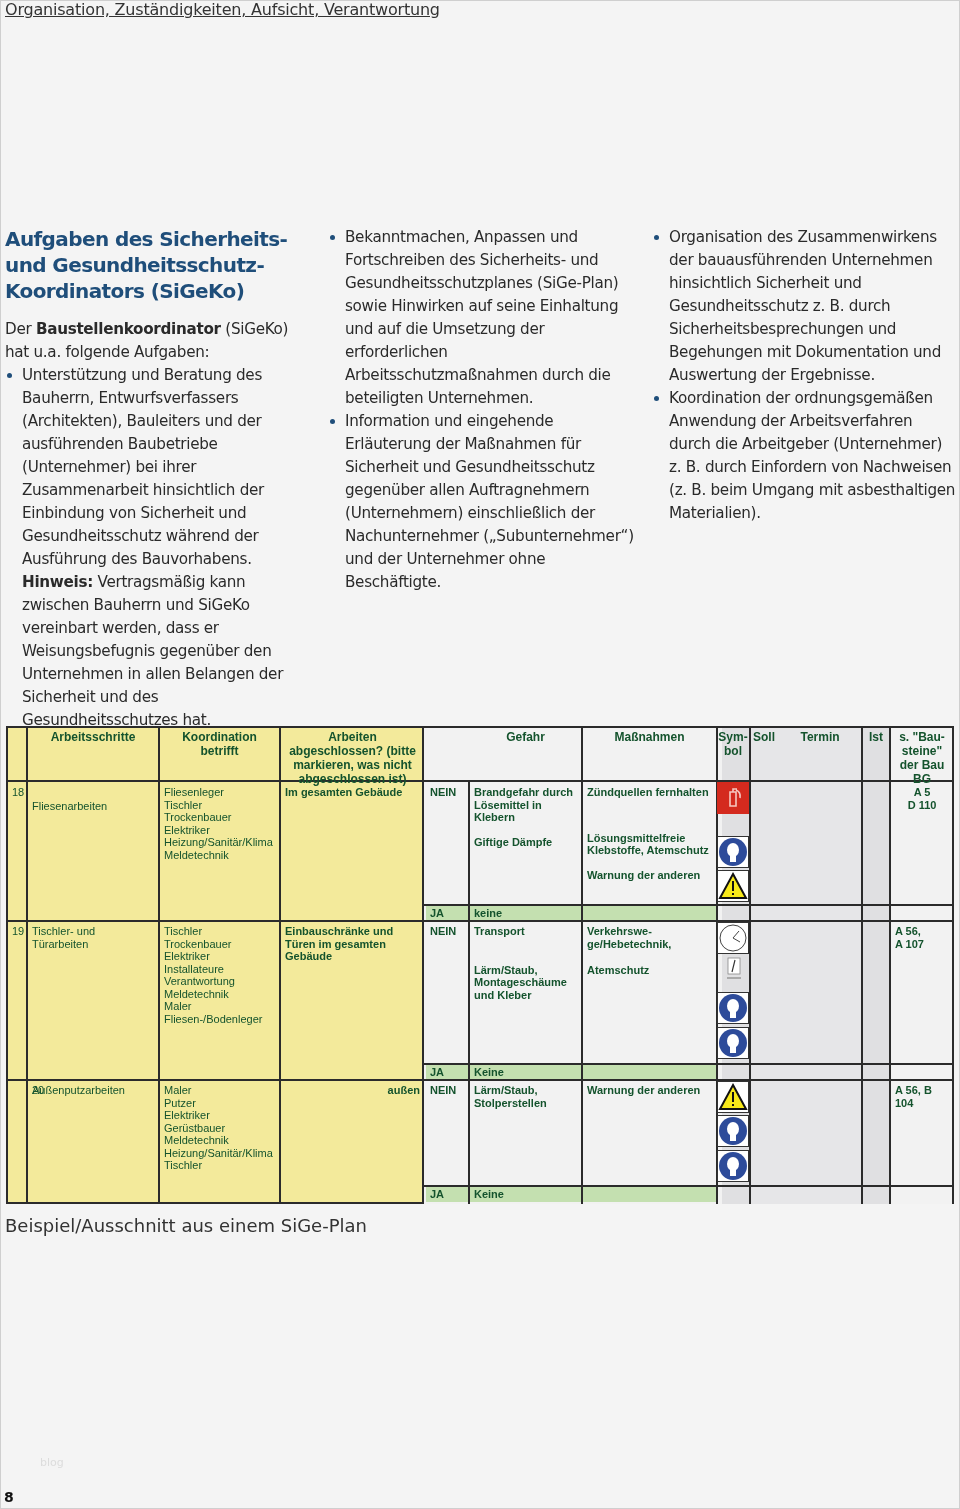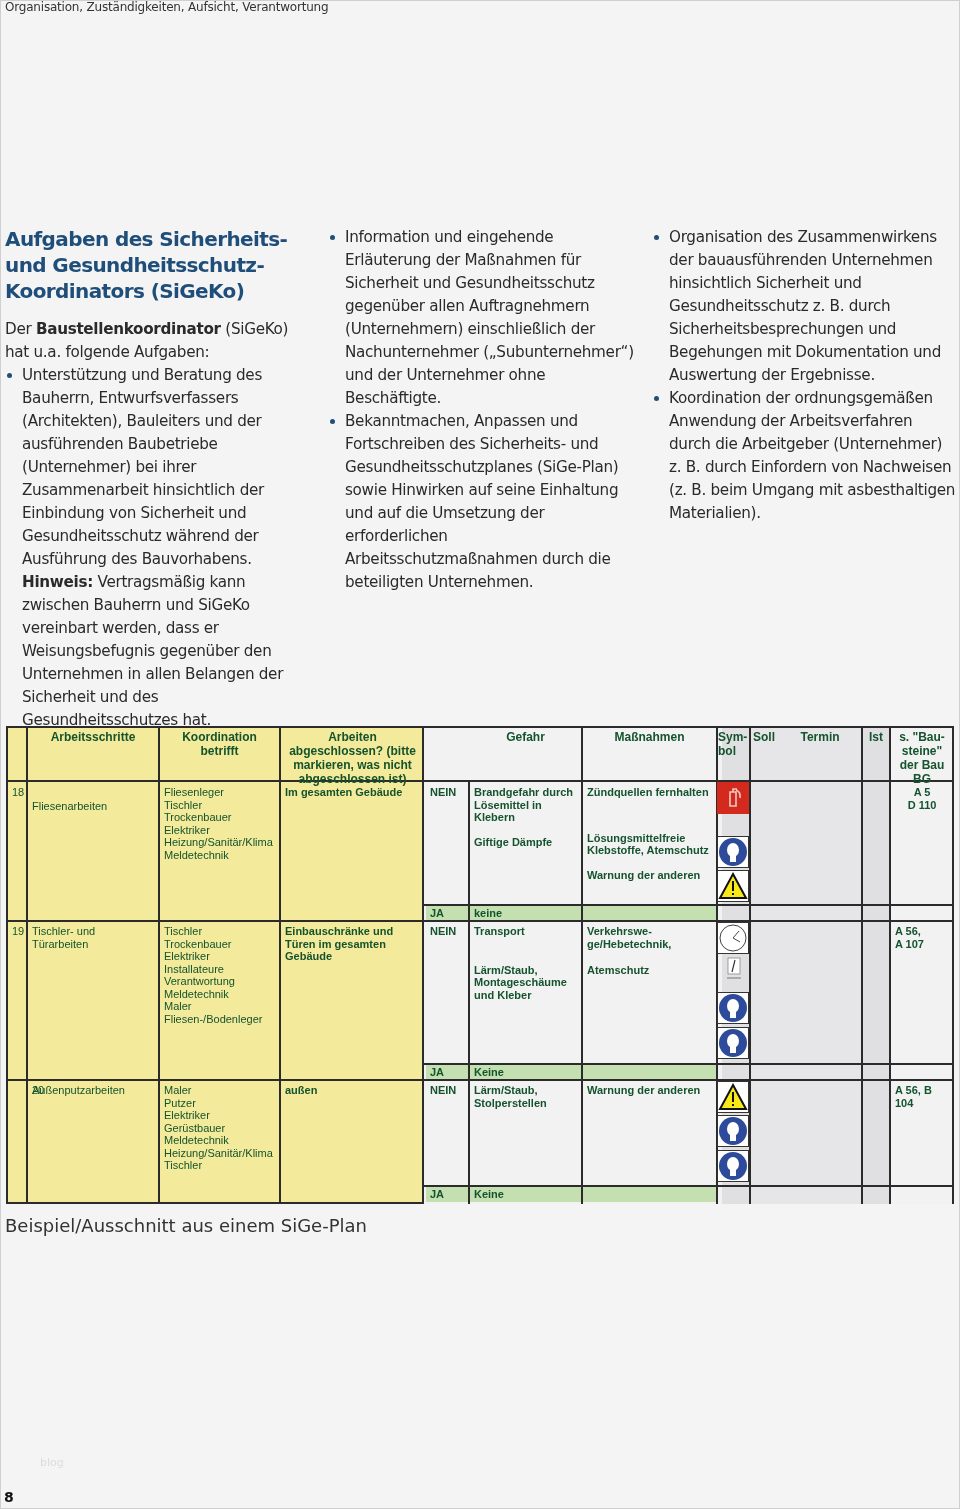--- a/index.html
+++ b/index.html
@@ -1,21 +1,21 @@
 <!DOCTYPE html>
 <html><head>
 <meta charset="utf-8">
 <style>
   html, body { margin:0; padding:0; }
   body {
     width:960px; height:1509px; background:#f4f4f4; position:relative; overflow:hidden;
     font-family:"DejaVu Sans", sans-serif; color:#222;
   }
   .page-border { position:absolute; left:0; top:0; width:958px; height:1507px; border:1px solid #cfcfcf; }
-  .running-head { position:absolute; left:5px; top:0px; font-size:12px; color:#333; letter-spacing:-0.2px; }
+  .running-head { position:absolute; left:5px; top:0px; font-size:16px; color:#333; letter-spacing:-0.2px;text-decoration:underline; }
   .col { position:absolute; top:226px; font-size:15.2px; line-height:23px; color:#2a2a2a; letter-spacing:-0.3px; }
   .col1 { left:5px; width:305px; }
   .col2 { left:328px; width:310px; }
   .col3 { left:652px; width:305px; }
   h2.section-title {
     margin:0 0 8px 0; font-family:"DejaVu Sans", sans-serif; font-weight:bold; font-size:20px; line-height:26px;
     color:#1f4e7a; letter-spacing:-0.6px;
   }
   ul.bullets { list-style:none; padding:0; margin:0; }
   ul.bullets li { position:relative; padding-left:17px; }
@@ -54,22 +54,22 @@
   <div style="margin-top:14px;">
     <span>Der </span><b>Baustellenkoordinator</b><span> (SiGeKo) hat u.a. folgende Aufgaben:</span>
   </div>
   <ul class="bullets">
     <li><span class="dot"></span><span>Unterstützung und Beratung des Bauherrn, Entwurfsverfassers (Architekten), Bauleiters und der ausführenden Baubetriebe (Unternehmer) bei ihrer Zusammenarbeit hinsichtlich der Einbindung von Sicherheit und Gesundheitsschutz während der Ausführung des Bauvorhabens.</span><br><b>Hinweis:</b><span> Vertragsmäßig kann zwischen Bauherrn und SiGeKo vereinbart werden, dass er Weisungsbefugnis gegenüber den Unternehmen in allen Belangen der Sicherheit und des Gesundheitsschutzes hat.</span></li>
   </ul>
 </div>
 
 <div class="col col2">
   <ul class="bullets">
+    <li><span class="dot"></span><span>Bekanntmachen, Anpassen und Fortschreiben des Sicherheits- und Gesundheitsschutzplanes (SiGe-Plan) sowie Hinwirken auf seine Einhaltung und auf die Umsetzung der erforderlichen Arbeitsschutzmaßnahmen durch die beteiligten Unternehmen.</span></li>
     <li><span class="dot"></span><span>Information und eingehende Erläuterung der Maßnahmen für Sicherheit und Gesundheitsschutz gegenüber allen Auftragnehmern (Unternehmern) einschließlich der Nachunternehmer („Subunternehmer“) und der Unternehmer ohne Beschäftigte.</span></li>
-    <li><span class="dot"></span><span>Bekanntmachen, Anpassen und Fortschreiben des Sicherheits- und Gesundheitsschutzplanes (SiGe-Plan) sowie Hinwirken auf seine Einhaltung und auf die Umsetzung der erforderlichen Arbeitsschutzmaßnahmen durch die beteiligten Unternehmen.</span></li>
   </ul>
 </div>
 
 <div class="col col3">
   <ul class="bullets">
     <li><span class="dot"></span><span>Organisation des Zusammenwirkens der bauausführenden Unternehmen hinsichtlich Sicherheit und Gesundheitsschutz z. B. durch Sicherheitsbesprechungen und Begehungen mit Dokumentation und Auswertung der Ergebnisse.</span></li>
     <li><span class="dot"></span><span>Koordination der ordnungsgemäßen Anwendung der Arbeitsverfahren durch die Arbeitgeber (Unternehmer) z. B. durch Einfordern von Nachweisen (z. B. beim Umgang mit asbesthaltigen Materialien).</span></li>
   </ul>
 </div>
 
@@ -100,21 +100,21 @@
   <div class="hline" style="left:0; top:194px; width:948px;"></div>
   <div class="hline" style="left:418px; top:337px; width:530px;"></div>
   <div class="hline" style="left:0; top:353px; width:948px;"></div>
   <div class="hline" style="left:418px; top:459px; width:530px;"></div>
 
   <div class="cell hdr" style="left:22px; top:2px; width:130px;">Arbeitsschritte</div>
   <div class="cell hdr" style="left:154px; top:2px; width:119px;">Koordination betrifft</div>
   <div class="cell hdr" style="left:275px; top:2px; width:143px;">Arbeiten abgeschlossen? (bitte markieren, was nicht abgeschlossen ist)</div>
   <div class="cell hdr" style="left:464px; top:2px; width:111px;">Gefahr</div>
   <div class="cell hdr" style="left:577px; top:2px; width:133px;">Maßnahmen</div>
-  <div class="cell hdr" style="left:710px; top:2px; width:34px; text-align:left; padding:2px 2px;">Sym-bol</div>
+  <div class="cell hdr" style="left:710px; top:2px; width:34px; text-align:center; padding:2px 2px;">Sym-bol</div>
   <div class="cell hdr" style="left:745px; top:2px; width:28px; padding:2px 2px; text-align:left;"><span>Soll</span></div>
   <div class="cell hdr" style="left:772px; top:2px; width:84px;">Termin</div>
   <div class="cell hdr" style="left:857px; top:2px; width:26px;">Ist</div>
   <div class="cell hdr" style="left:885px; top:2px; width:62px;">s. "Bau-steine" der Bau BG</div>
 
   <div class="cell" style="left:2px; top:58px; width:20px;">18</div>
   <div class="cell" style="left:22px; top:72px; width:130px;">Fliesenarbeiten</div>
   <div class="cell" style="left:154px; top:58px; width:119px;">
     <div>Fliesenleger</div>
       <div>Tischler</div>
@@ -219,21 +219,21 @@
   <div class="cell" style="left:22px; top:356px; width:130px;">Außenputzarbeiten</div>
   <div class="cell" style="left:154px; top:356px; width:119px;">
     <div>Maler</div>
       <div>Putzer</div>
       <div>Elektriker</div>
       <div>Gerüstbauer</div>
       <div>Meldetechnik</div>
       <div>Heizung/Sanitär/Klima</div>
       <div>Tischler</div>
   </div>
-  <div class="cell bold" style="left:275px; top:356px; width:143px;">außen</div>
+  <div class="cell bold" style="left:275px; top:356px; width:143px;text-align:right;">außen</div>
   <div class="cell bold" style="left:420px; top:356px; width:42px;">NEIN</div>
   <div class="cell bold" style="left:464px; top:356px; width:111px;">
       <div>Lärm/Staub,</div>
       <div>Stolperstellen</div>
     </div>
   <div class="cell bold" style="left:577px; top:356px; width:133px;">Warnung der anderen</div>
   <div class="sym" style="left:711px; top:355px;">
     <svg width="30" height="30" viewBox="0 0 30 30">
         <path d="M15 3 L28 27 H2 Z" fill="#f7e81a" stroke="#111" stroke-width="2"></path>
         <rect x="14" y="10" width="2" height="10" fill="#111"></rect>

